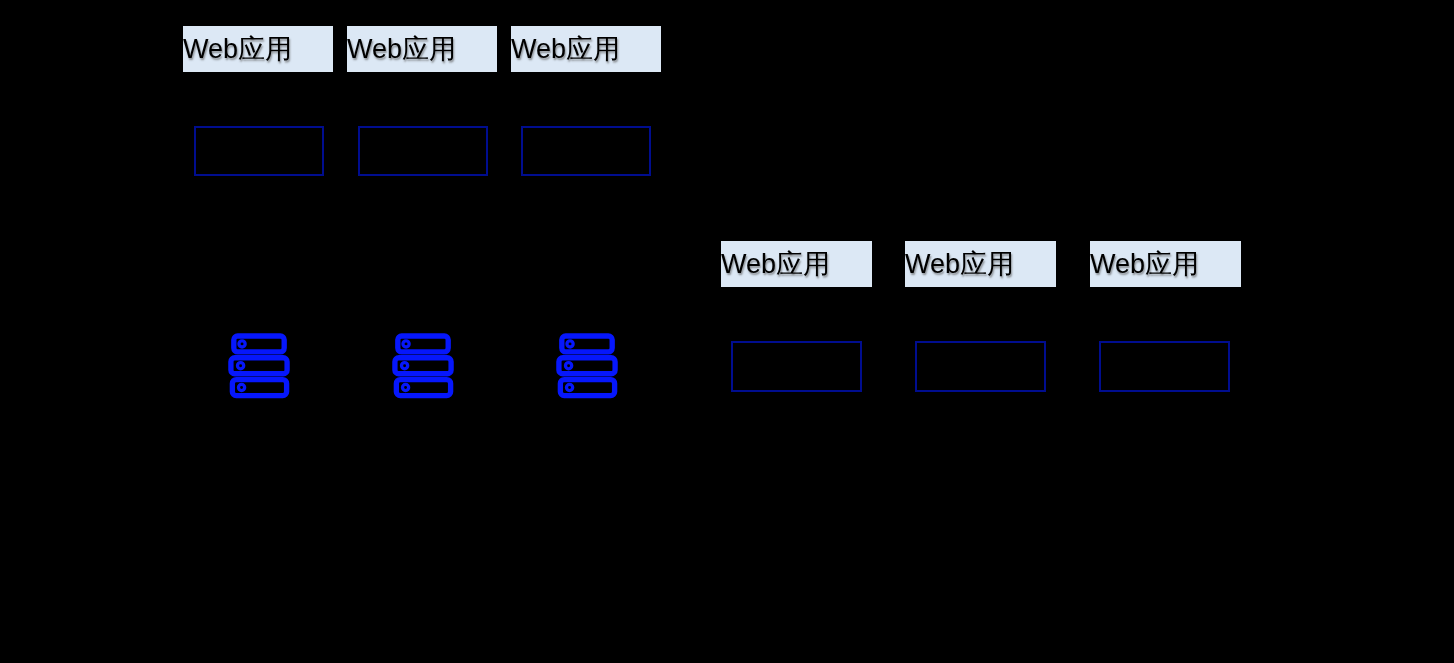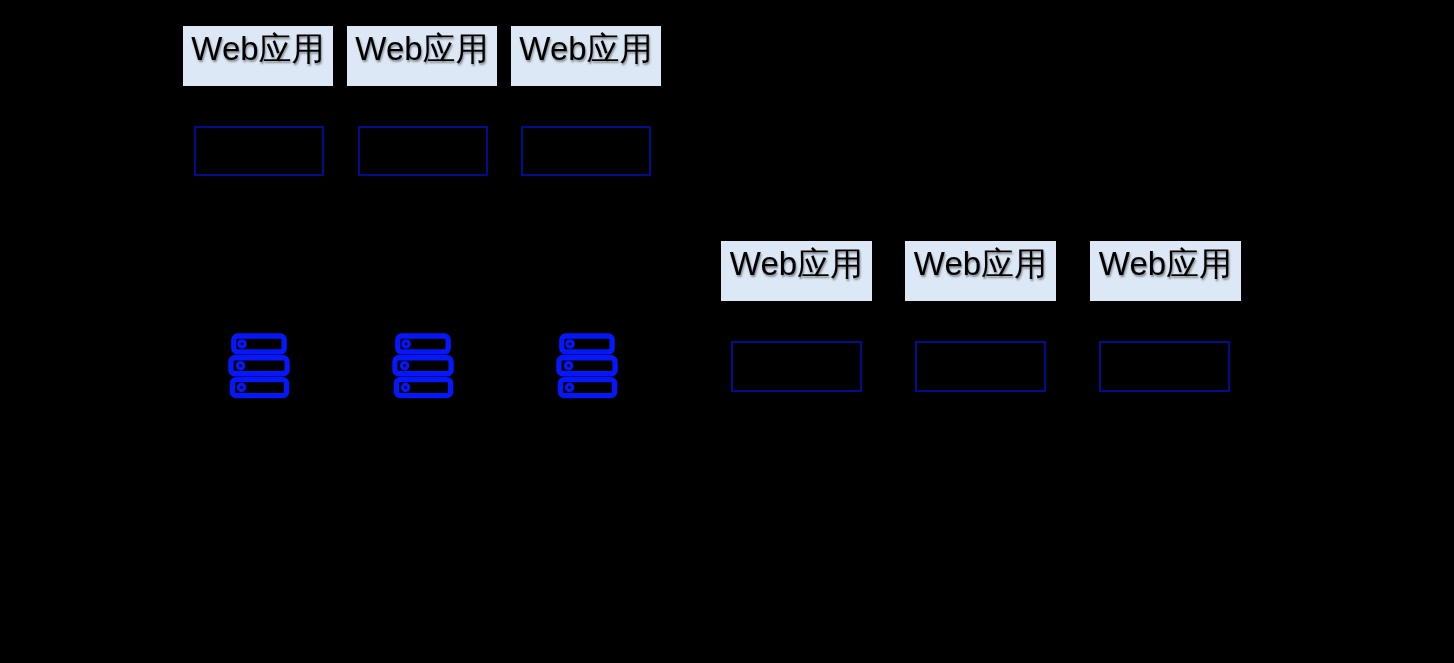--- a/index.html
+++ b/index.html
@@ -18,26 +18,26 @@
     font-family: "Liberation Sans", "DejaVu Sans", sans-serif;
   }
   .stage {
     position: relative;
     width: 1454px;
     height: 663px;
     background: var(--bg);
   }
   .app-label {
     position: absolute;
-    height: 60px;
+    height: 46px;
     background: var(--label-bg);
     color: var(--label-text);
-    font-size: 33px;
+    font-size: 27px;
     line-height: 46px;
-    text-align: center;
+    text-align: left;
     text-shadow: 1px 2px 2px rgba(90,90,90,0.65);
     white-space: nowrap;
   }
   .empty-box {
     position: absolute;
     border: 2px solid var(--box-border);
     background: transparent;
   }
   .server {
     position: absolute;

